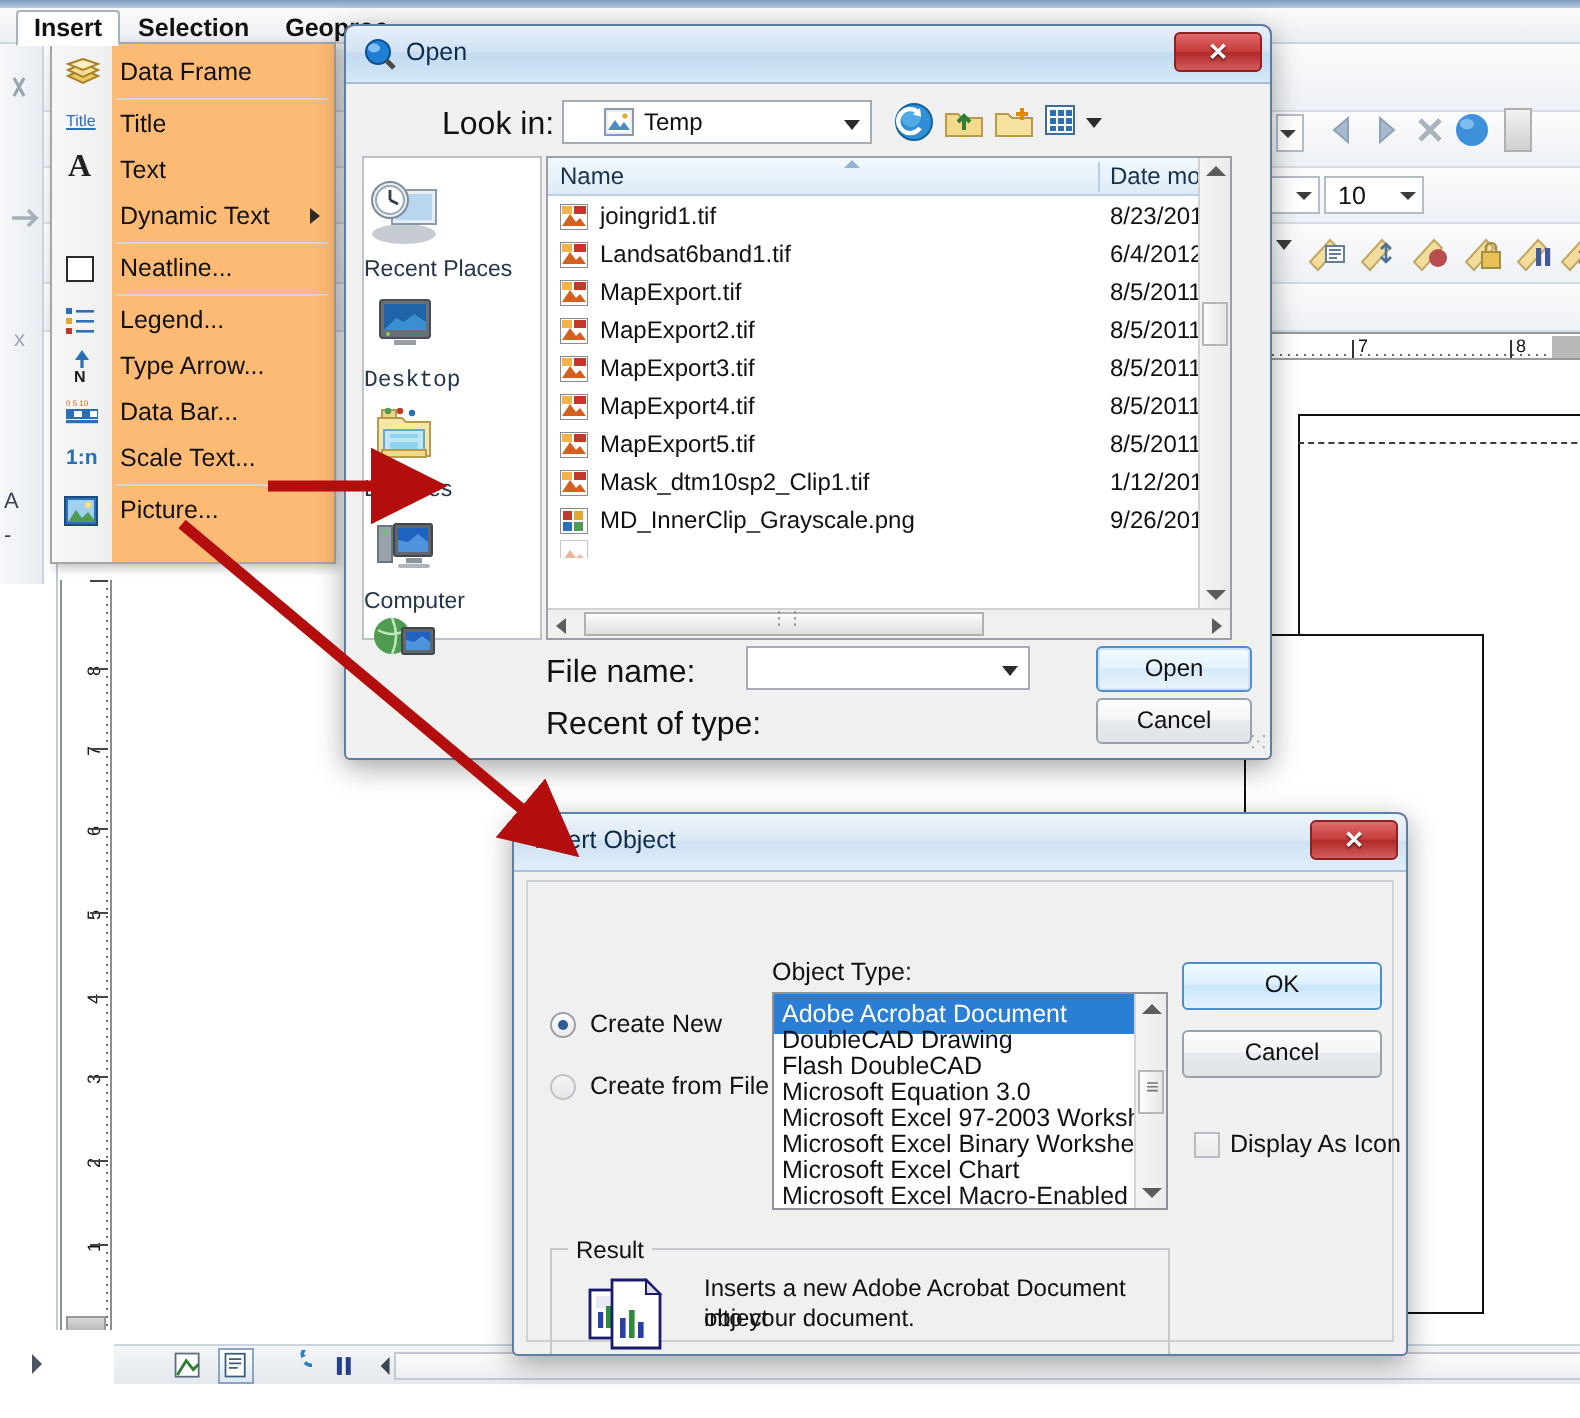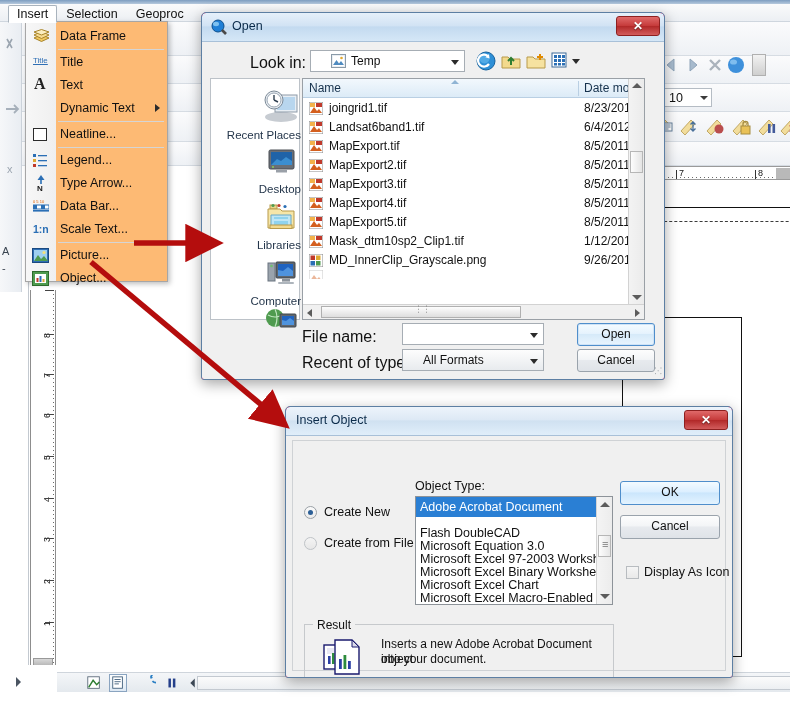--- a/index.html
+++ b/index.html
@@ -14,20 +14,21 @@
     -webkit-font-smoothing:none;
   }
 
   
   #app { position:absolute; inset:0; background:#ffffff; }
 
   .menubar {
     position:absolute; left:0; top:0; width:790px; height:22px;
     background:linear-gradient(#fdfdfd,#eceff3);
     border-bottom:1px solid #cfd6de;
+    font-weight:bold;
   }
   .menubar .topline { position:absolute; left:0; top:0; width:790px; height:4px;
     background:linear-gradient(#7d9dc0,#b6c9dd); }
   .menu-items { position:absolute; left:8px; top:5px; display:flex; gap:0; }
   .menu-item { padding:2px 9px; color:#111; font-size:12.5px; white-space:nowrap; }
   .menu-item.active {
     background:#ffffff;
     border:1px solid #a9b3bd; border-bottom:1px solid #fff;
     border-radius:2px 2px 0 0;
     padding:1px 8px;
@@ -103,21 +104,21 @@
   .sb-btn.sel { border:1px solid #8aa4c0; background:linear-gradient(#fdfefe,#dde8f3); }
   .sb-scroll { position:absolute; left:140px; top:3px; width:640px; height:14px;
       background:linear-gradient(#fbfbfb,#eceff2); border:1px solid #c3c9d0; }
   .hscroll-left { position:absolute; left:0; top:673px; width:28px; height:18px; }
 
   
   .dlg { position:absolute; background:#be185d;
          border:1px solid #5d7fa3;
          border-radius:5px 5px 3px 3px;
          box-shadow:0 4px 14px rgba(0,0,0,.35);
-         overflow:hidden;margin-left:29px; }
+         overflow:hidden; }
   .dlg .tbar { height:29px; position:relative;
       background:linear-gradient(#e6f0fa 0%,#d2e3f4 45%,#c3daf0 50%,#d5e7f7 100%);
       border-bottom:1px solid #a8c0d8;
       border-radius:4px 4px 0 0; }
   .dlg .tbar .ttl { position:absolute; left:30px; top:6px; font-size:12.5px; color:#0b2b4a; }
   .dlg .tbar .ttl.noicon { left:10px; }
   .closebtn {
       position:absolute; right:4px; top:3px; width:44px; height:20px;
       background:linear-gradient(#e06a6a 0%,#c63b3b 48%,#b22929 52%,#d25c5c 100%);
       border:1px solid #8d2020; border-radius:3px;
@@ -131,21 +132,21 @@
   .combo {
       position:absolute; background:#fff; border:1px solid #a6adb4; height:22px;
       display:flex; align-items:center; padding-left:20px; font-size:12px; color:#111;
   }
   .combo .carr { position:absolute; right:5px; top:9px; width:0;height:0;
       border-left:4.5px solid transparent;border-right:4.5px solid transparent;border-top:5px solid #2b2b2b; }
   .combo.grey { background:linear-gradient(#fdfdfd,#e8ebee); }
 
   .navpane { position:absolute; left:8px; top:36px; width:90px; height:242px;
       background:#fff; border:1px solid #bcc2c8; }
-  .navitem { position:absolute; left:0; width:90px; text-align:right; }
+  .navitem { position:absolute; left:0; width:90px; text-align:left; }
   .navitem .t { font-size:11.5px; color:#24364b; margin-top:1px; }
 
   .filelist { position:absolute; left:100px; top:36px; width:343px; height:242px;
       background:#fff; border:1px solid #9aa0a6; overflow:hidden; }
   .fl-head { position:absolute; left:0; top:0; right:0; height:19px;
       background:linear-gradient(#f2f8fd,#dcebf7); border-bottom:1px solid #b9cfe3;
       font-size:12px; color:#15314c; }
   .fl-head .c1 { position:absolute; left:6px; top:2px; }
   .fl-head .c2 { position:absolute; left:281px; top:2px; }
   .fl-head .sep { position:absolute; left:275px; top:2px; width:1px; height:15px; background:#b9cfe3; }
@@ -465,30 +466,20 @@
 
     <div style="position:absolute;left:0;top:222px;width:141px;height:23px;">
       <svg style="position:absolute;left:6px;top:4px;width:17px;height:15px;" viewBox="0 0 17 15">
         <rect x="0.5" y="0.5" width="16" height="14" fill="#2f6fb5" stroke="#1b4a80"></rect>
         <rect x="2" y="2" width="13" height="11" fill="#9fd0f0"></rect>
         <path d="M2 13 l4-6 l3 4 l3-3 l4 5 Z" fill="#4f9b4f"></path>
         <circle cx="12" cy="4.5" r="1.6" fill="#f5e07a"></circle>
       </svg>
       <span style="position:absolute;left:34px;top:4px;font-size:12.5px;color:#111;">Picture...</span>
     </div>
-    <div style="position:absolute;left:0;top:245px;width:141px;height:23px;">
-      <svg style="position:absolute;left:6px;top:4px;width:17px;height:15px;" viewBox="0 0 17 15">
-        <rect x="0.5" y="0.5" width="16" height="14" fill="#4f9b4f" stroke="#2d6b2d"></rect>
-        <rect x="3" y="3" width="11" height="9" fill="#fff"></rect>
-        <rect x="4.5" y="7" width="2" height="4" fill="#c0392b"></rect>
-          <rect x="7.5" y="5" width="2" height="6" fill="#2b6fb5"></rect>
-          <rect x="10.5" y="8" width="2" height="3" fill="#e0a830"></rect>
-      </svg>
-      <span style="position:absolute;left:34px;top:4px;font-size:12.5px;color:#111;">Object...</span>
-    </div>
   </div>
 
 </div>
 
 <div class="dlg" style="left:172px; top:12px; width:464px; height:368px;">
   <div class="tbar">
     <svg style="position:absolute;left:8px;top:5px;width:18px;height:18px;" viewBox="0 0 18 18">
       <circle cx="8" cy="8" r="6" fill="#1f7fd6" stroke="#0d4f8c"></circle>
       <ellipse cx="6" cy="6" rx="3" ry="2.2" fill="#8fcdf5" opacity=".85"></ellipse>
       <path d="M12 12 l4 4" stroke="#4a4a4a" stroke-width="2.6"></path>
@@ -545,21 +536,21 @@
         <svg style="width:40px;height:38px;" viewBox="0 0 40 38">
           <ellipse cx="20" cy="30" rx="16" ry="5" fill="#c7ccd2"></ellipse>
           <rect x="14" y="8" width="22" height="17" fill="#e8eef4" stroke="#8d9aa7"></rect>
           <rect x="16" y="10" width="18" height="13" fill="#b8d6ee"></rect>
           <circle cx="13" cy="13" r="9" fill="#e9edf1" stroke="#7d8b99"></circle>
           <circle cx="13" cy="13" r="7" fill="#fff" stroke="#9aa7b4"></circle>
           <path d="M13 13 V8 M13 13 l4 2" stroke="#2f3f50" stroke-width="1.4"></path>
         </svg>
         <div class="t">Recent Places</div>
       </div>
-      <div class="navitem" style="top:68px;">
+      <div class="navitem" style="top:68px;font-family:Liberation Mono, monospace;">
         <svg style="width:40px;height:32px;" viewBox="0 0 40 32">
           <rect x="8" y="3" width="25" height="19" rx="1.5" fill="#6a6f76" stroke="#4a4e54"></rect>
           <rect x="10" y="5" width="21" height="13" fill="#1f63a8"></rect>
           <path d="M10 18 h21 v-4 l-6-4 l-5 4 l-4-2 z" fill="#3b8ed0"></path>
           <circle cx="12" cy="20" r="1" fill="#8ecb5a"></circle>
           <rect x="15" y="23" width="11" height="2.5" fill="#9aa0a8"></rect>
         </svg>
         <div class="t">Desktop</div>
       </div>
       <div class="navitem" style="top:124px;">
@@ -718,24 +709,20 @@
     </div>
 
     <div class="lbl" style="left:100px; top:286px;">File name:</div>
     <div class="combo" style="left:200px; top:281px; width:142px;">
       <span></span>
       <span class="carr"></span>
     </div>
     <div class="btn def" style="left:375px; top:281px; width:78px;">Open</div>
 
     <div class="lbl" style="left:100px; top:312px;">Recent of type:</div>
-    <div class="combo grey" style="left:200px; top:307px; width:142px;">
-      <span>All Formats</span>
-      <span class="carr"></span>
-    </div>
     <div class="btn" style="left:375px; top:307px; width:78px;">Cancel</div>
 
     <div style="position:absolute;right:3px;bottom:2px;font-size:9px;color:#9aa0a6;letter-spacing:-1px;">⁙</div>
   </div>
 </div>
 
 <div class="dlg iod" style="left:256px; top:406px; width:448px; height:272px;">
   <div class="tbar">
     <div class="ttl noicon">Insert Object</div>
     <div class="closebtn">✕</div>
@@ -748,20 +735,21 @@
       <div class="dot"></div>
     </div>
     <div class="lbl" style="left:38px; top:69px; font-size:12.5px;">Create New</div>
 
     <div class="radio off" style="left:18px; top:101px;"></div>
     <div class="lbl" style="left:38px; top:100px; font-size:12.5px;">Create from File</div>
 
     <div class="lbl" style="left:129px; top:43px; font-size:12.5px;">Object Type:</div>
     <div class="objlist" style="left:129px; top:60px; width:198px; height:109px;">
       <div class="it sel" style="top:0px;">Adobe Acrobat Document</div>
+      <div class="it" style="top:13px;">DoubleCAD Drawing</div>
       <div class="it" style="top:26px;">Flash DoubleCAD</div>
       <div class="it" style="top:39px;">Microsoft Equation 3.0</div>
       <div class="it" style="top:52px;">Microsoft Excel 97-2003 Worksheet</div>
       <div class="it" style="top:65px;">Microsoft Excel Binary Worksheet</div>
       <div class="it" style="top:78px;">Microsoft Excel Chart</div>
       <div class="it" style="top:91px;">Microsoft Excel Macro-Enabled Work</div>
       <div class="ol-sb">
         <div class="ar up"></div>
         <div class="th"></div>
         <div class="ar dn"></div>

